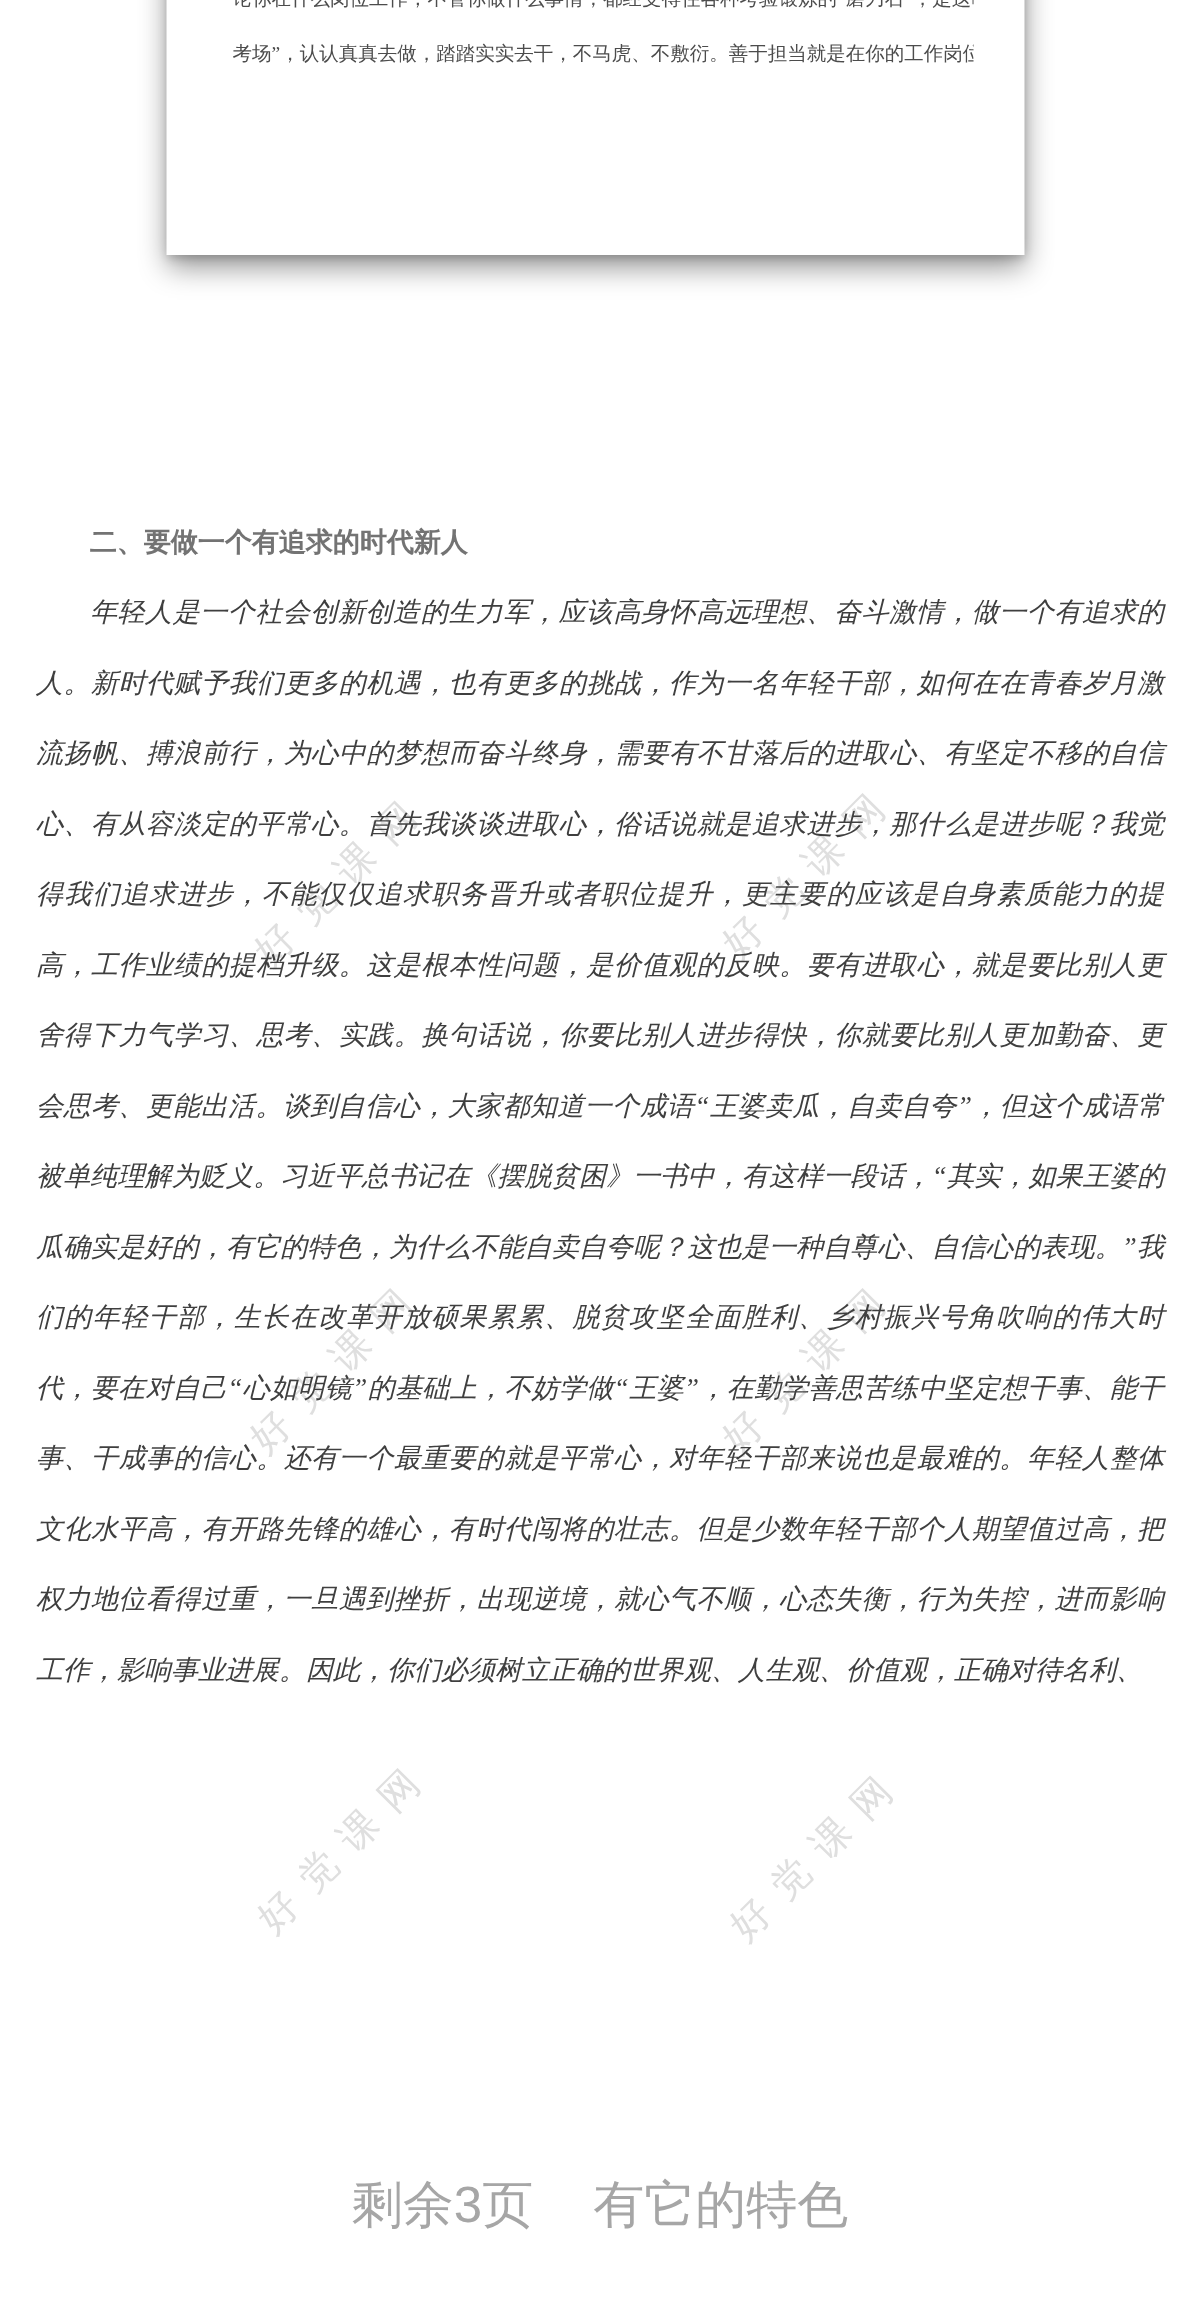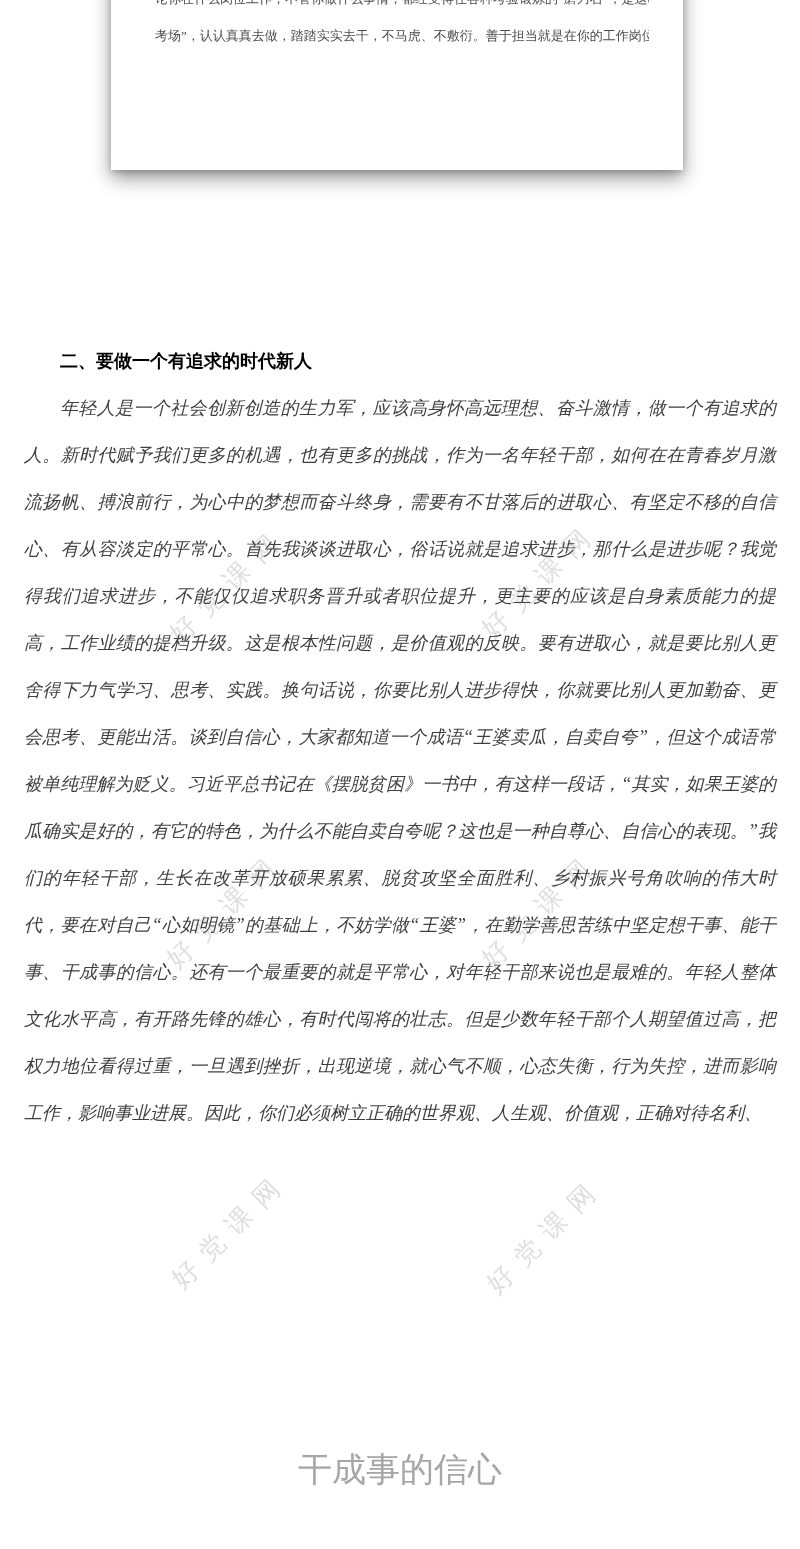--- a/index.html
+++ b/index.html
@@ -75,21 +75,21 @@
     margin: 0;
   }
   .doc-paragraph-indent {
     text-indent: 2em;
     font-style: italic;
   }
   .doc-heading {
     margin: 5px 0 0 0;
     font-weight: bold;
     text-indent: 2em;
-    color: #000000;
+    color: #737373;
   }
 
   
   .footer-bar {
     position: absolute;
     left: 0;
     top: 1447px;
     width: 100%;
     display: flex;
     justify-content: center;
@@ -120,14 +120,15 @@
     <div class="preview-line">考场”，认认真真去做，踏踏实实去干，不马虎、不敷衍。善于担当就是在你的工作岗位上，</div>
   </div>
 </div>
 
 <div class="doc-body">
   <p class="doc-heading">二、要做一个有追求的时代新人</p>
   <p class="doc-paragraph-indent">年轻人是一个社会创新创造的生力军，应该高身怀高远理想、奋斗激情，做一个有追求的人。新时代赋予我们更多的机遇，也有更多的挑战，作为一名年轻干部，如何在在青春岁月激流扬帆、搏浪前行，为心中的梦想而奋斗终身，需要有不甘落后的进取心、有坚定不移的自信心、有从容淡定的平常心。首先我谈谈进取心，俗话说就是追求进步，那什么是进步呢？我觉得我们追求进步，不能仅仅追求职务晋升或者职位提升，更主要的应该是自身素质能力的提高，工作业绩的提档升级。这是根本性问题，是价值观的反映。要有进取心，就是要比别人更舍得下力气学习、思考、实践。换句话说，你要比别人进步得快，你就要比别人更加勤奋、更会思考、更能出活。谈到自信心，大家都知道一个成语“王婆卖瓜，自卖自夸”，但这个成语常被单纯理解为贬义。习近平总书记在《摆脱贫困》一书中，有这样一段话，“其实，如果王婆的瓜确实是好的，有它的特色，为什么不能自卖自夸呢？这也是一种自尊心、自信心的表现。”我们的年轻干部，生长在改革开放硕果累累、脱贫攻坚全面胜利、乡村振兴号角吹响的伟大时代，要在对自己“心如明镜”的基础上，不妨学做“王婆”，在勤学善思苦练中坚定想干事、能干事、干成事的信心。还有一个最重要的就是平常心，对年轻干部来说也是最难的。年轻人整体文化水平高，有开路先锋的雄心，有时代闯将的壮志。但是少数年轻干部个人期望值过高，把权力地位看得过重，一旦遇到挫折，出现逆境，就心气不顺，心态失衡，行为失控，进而影响工作，影响事业进展。因此，你们必须树立正确的世界观、人生观、价值观，正确对待名利、</p>
 </div>
 
 <div class="footer-bar">
-  <span>干成事的信心</span>
+  <span>剩余3页</span>
+  <span>有它的特色</span>
 </div>
 
 </body></html>

